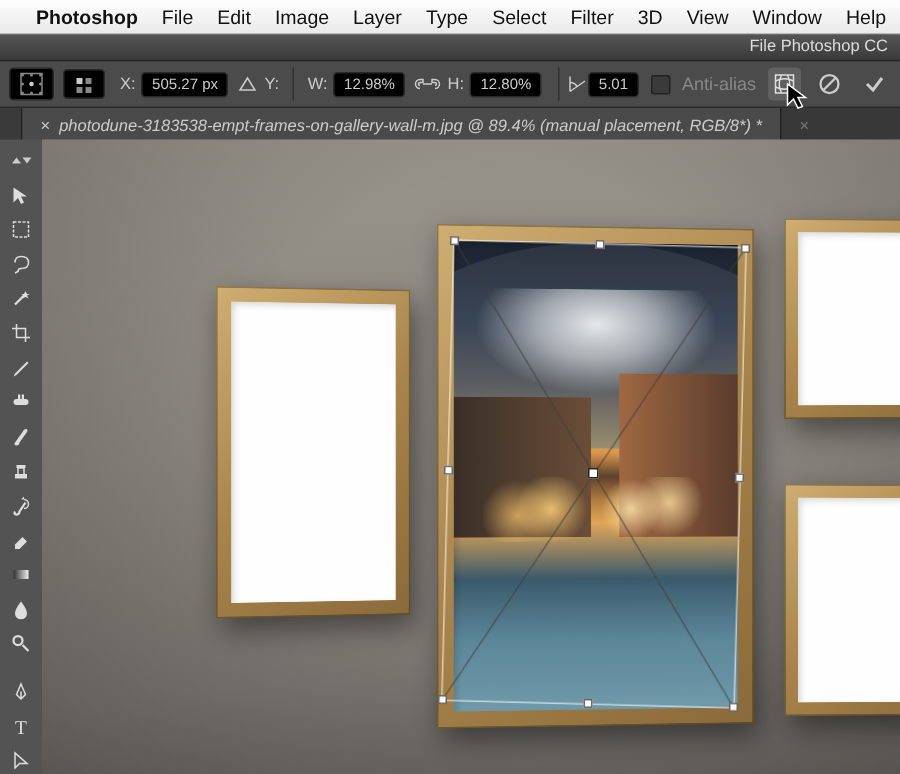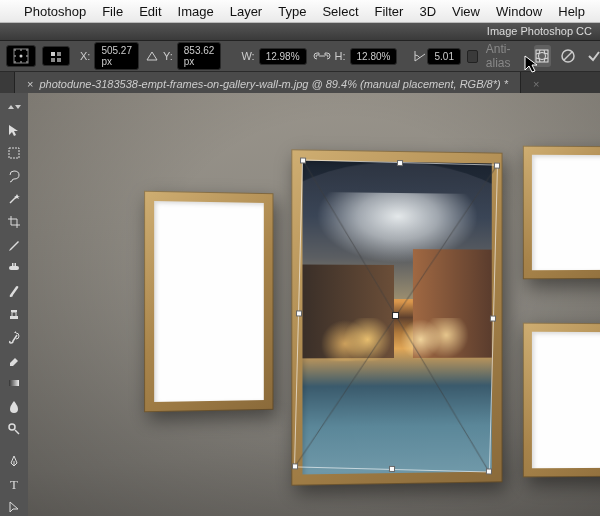--- a/index.html
+++ b/index.html
@@ -1,18 +1,18 @@
 <!DOCTYPE html>
 <html><head>
 <meta charset="utf-8">
 <style>
 body{margin:0;font-family:Helvetica,Arial,sans-serif;font-size:11px;color:#ccc;background:#4a4a4a;width:600px;height:516px;overflow:hidden}
 .menubar{background:linear-gradient(#fdfdfd,#eaeaea);height:22px;display:flex;align-items:center;padding:0 8px;color:#111;border-bottom:1px solid #bbb}
 .menubar span{margin-right:16px;font-size:13px}
-.menubar .bold{font-weight:normal}
+.menubar .bold{font-weight:bold}
 .apple{font-size:15px;margin-right:14px}
 .titlebar{background:linear-gradient(#555,#3a3a3a);height:17px;text-align:right;padding:0 8px;color:#ddd;font-size:11px;line-height:17px;border-bottom:1px solid #222}
 .options{background:#4b4b4b;height:30px;display:flex;align-items:center;padding:0 6px;border-bottom:1px solid #2a2a2a}
 .options .box{background:#000000;border:1px solid #2a2a2a;border-radius:3px;padding:2px 6px;color:#ccc;font-size:10px;margin-right:6px;display:flex;align-items:center;gap:4px}
 .options .sep{width:1px;height:22px;background:#333;margin:0 5px}
 .options svg{flex-shrink:0}
 .options .lbl{margin:0 4px}
 .optright{margin-left:auto;display:flex;align-items:center;gap:8px}
 .optright .chk{width:11px;height:11px;background:#3a3a3a;border:1px solid #222;border-radius:2px}
 .optright .aa{color:#888;font-size:12px}
@@ -64,21 +64,21 @@
   <span>Type</span>
   <span>Select</span>
   <span>Filter</span>
   <span>3D</span>
   <span>View</span>
   <span>Window</span>
   <span>Help</span>
 </div>
 
 <div class="titlebar">
-  <span>Image Photoshop CC</span>
+  <span>File Photoshop CC</span>
 </div>
 
 <div class="options">
   <div class="box">
     <svg width="16" height="16">
         <rect x="1" y="1" width="14" height="14" fill="none" stroke="#888"></rect>
         <circle cx="8" cy="8" r="1.5" fill="#ccc"></circle>
         <circle cx="2" cy="2" r="1" fill="#888"></circle>
         <circle cx="8" cy="2" r="1" fill="#888"></circle>
         <circle cx="14" cy="2" r="1" fill="#888"></circle>
@@ -96,21 +96,20 @@
         <rect x="2" y="9" width="4" height="4" fill="#888"></rect>
         <rect x="8" y="9" width="4" height="4" fill="#888"></rect>
       </svg>
   </div>
   <span class="lbl">X:</span>
   <span class="box">505.27 px</span>
   <svg width="14" height="12">
       <path d="M2 10 L7 2 L12 10 Z" fill="none" stroke="#ccc"></path>
     </svg>
   <span class="lbl">Y:</span>
-  <span class="box">853.62 px</span>
   <div class="sep"></div>
   <span class="lbl">W:</span>
   <span class="box">12.98%</span>
   <svg width="18" height="12">
       <path d="M4 6a3 3 0 0 1 0-6h2v2H4a1 1 0 0 0 0 2" transform="translate(0 3)" fill="none" stroke="#ccc"></path>
       <path d="M14 6a3 3 0 0 0 0-6h-2v2h2a1 1 0 0 1 0 2" transform="translate(0 3)" fill="none" stroke="#ccc"></path>
       <line x1="6" y1="6" x2="12" y2="6" stroke="#ccc"></line>
     </svg>
   <span class="lbl">H:</span>
   <span class="box">12.80%</span>

